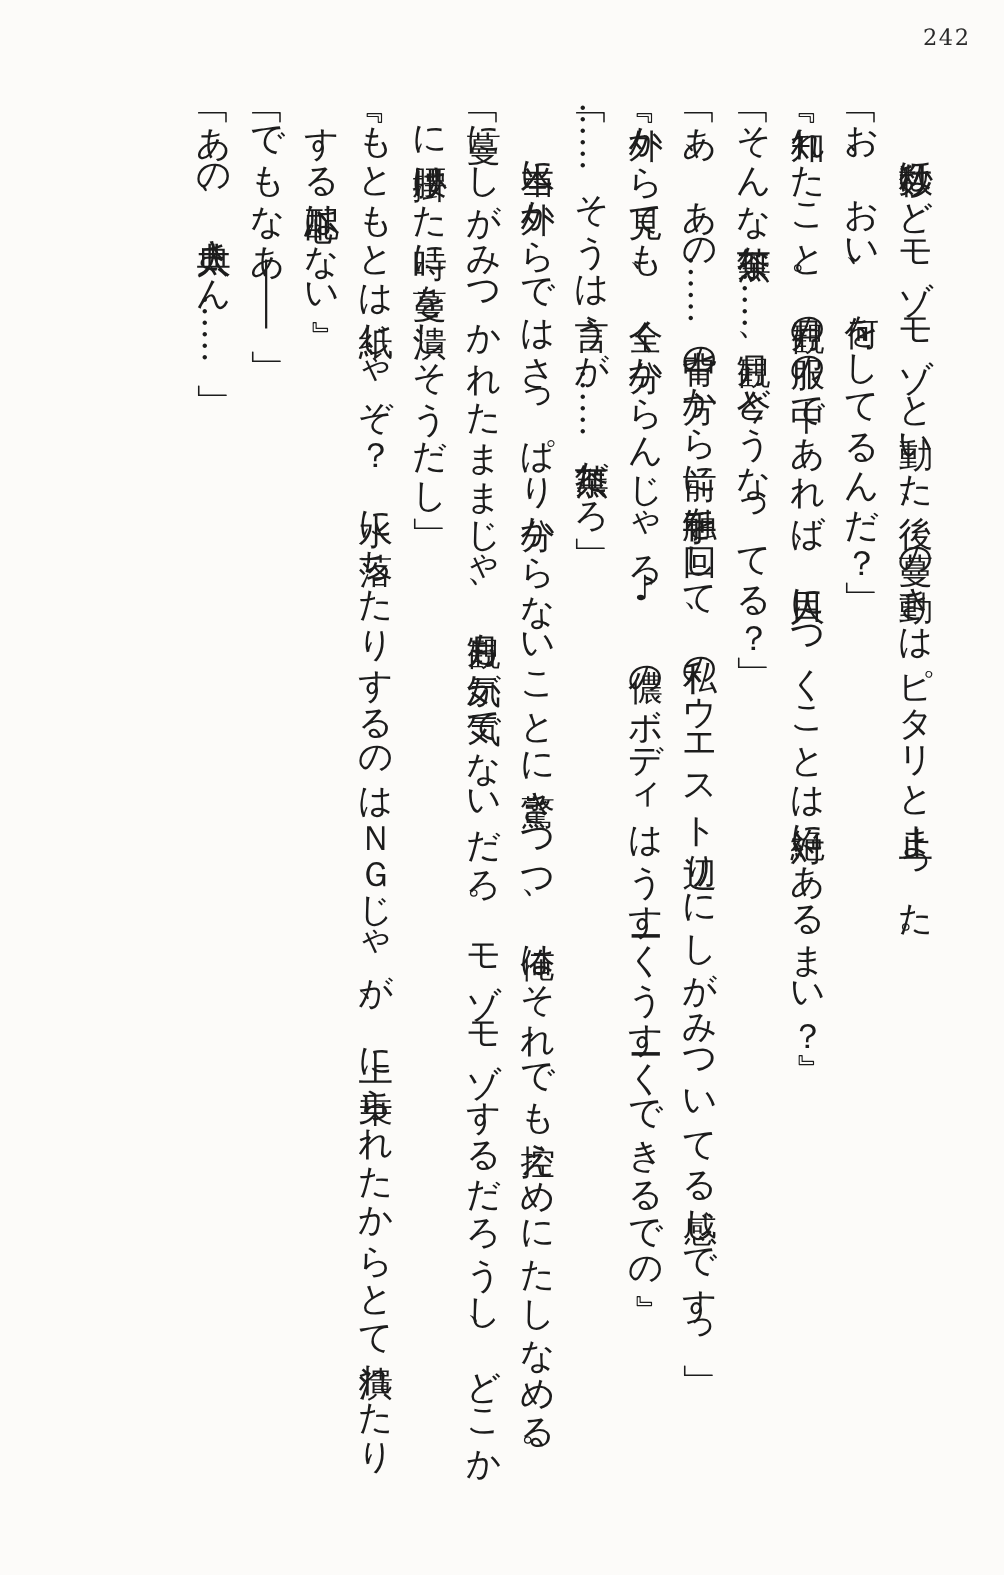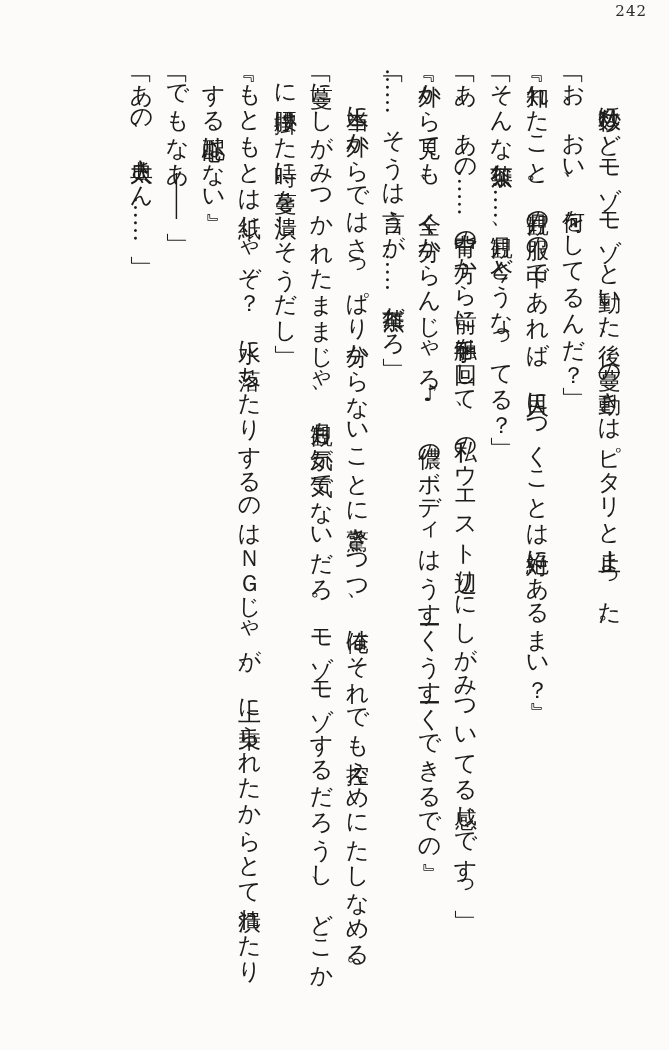--- a/index.html
+++ b/index.html
@@ -16,21 +16,21 @@
     position: relative;
     width: 669px;
     height: 1050px;
     background: #fcfbf9;
     font-family: "DejaVu Serif", "Liberation Serif", serif;
     color: #1c1c1c;
     overflow: hidden;
   }
   .page-number {
     position: absolute;
-    top: 2px;
+    top: 16px;
     right: 22px;
     font-size: 15px;
     letter-spacing: 1px;
     color: #2a2a2a;
     line-height: 1.2;
     text-align: center;
   }
   
   .text-area {
     position: absolute;

